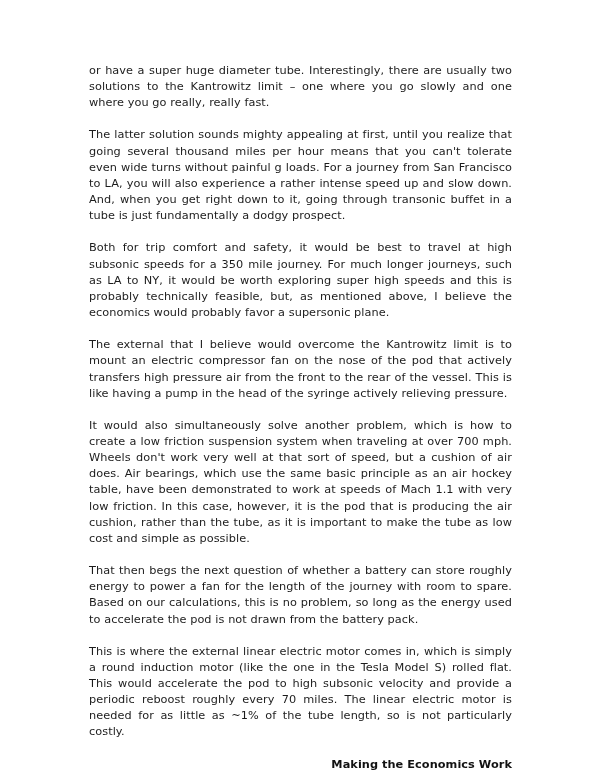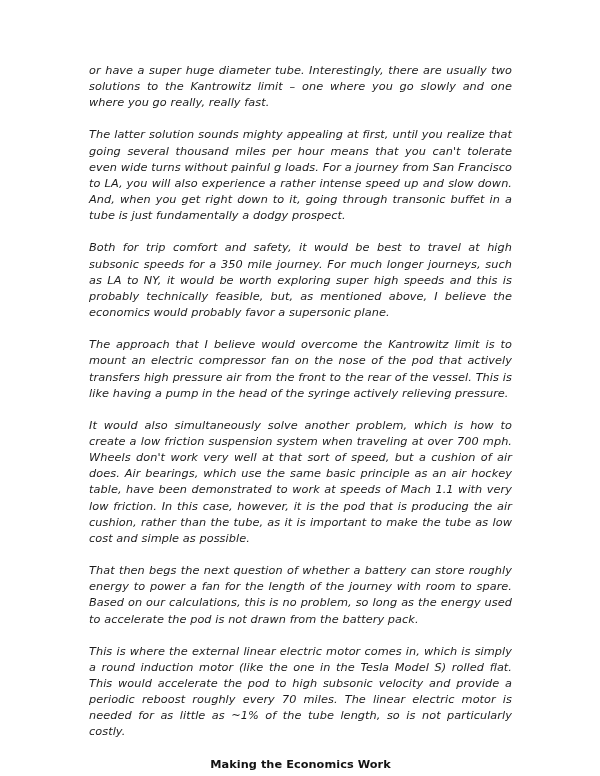--- a/index.html
+++ b/index.html
@@ -35,44 +35,43 @@
   .para {
     margin: 0 0 16px 0;
     font-size: 11.3px;
     line-height: 16.15px;
     text-align: justify;
     text-justify: inter-word;
     color: #1c1c1c;
     letter-spacing: 0.005em;
     word-spacing: 0.005em;
     hyphens: none;
-    font-style: italic;
   }
 
   .para:last-child {
     margin-bottom: 0;
   }
 
   .section-heading {
     margin: 0 0 16px 0;
     font-size: 11.3px;
     line-height: 16.15px;
     font-weight: bold;
-    text-align: center;
+    text-align: right;
     color: #121212;
     letter-spacing: 0.005em;
   }
 </style>
 </head>
 <body>
 
 <div class="page">
   <div class="text-column">
       <p class="para">or have a super huge diameter tube. Interestingly, there are usually two solutions to the Kantrowitz limit – one where you go slowly and one where you go really, really fast.</p>
       <p class="para">The latter solution sounds mighty appealing at first, until you realize that going several thousand miles per hour means that you can't tolerate even wide turns without painful g loads. For a journey from San Francisco to LA, you will also experience a rather intense speed up and slow down. And, when you get right down to it, going through transonic buffet in a tube is just fundamentally a dodgy prospect.</p>
       <p class="para">Both for trip comfort and safety, it would be best to travel at high subsonic speeds for a 350 mile journey. For much longer journeys, such as LA to NY, it would be worth exploring super high speeds and this is probably technically feasible, but, as mentioned above, I believe the economics would probably favor a supersonic plane.</p>
-      <p class="para">The approach that I believe would overcome the Kantrowitz limit is to mount an electric compressor fan on the nose of the pod that actively transfers high pressure air from the front to the rear of the vessel. This is like having a pump in the head of the syringe actively relieving pressure.</p>
+      <p class="para">The external that I believe would overcome the Kantrowitz limit is to mount an electric compressor fan on the nose of the pod that actively transfers high pressure air from the front to the rear of the vessel. This is like having a pump in the head of the syringe actively relieving pressure.</p>
       <p class="para">It would also simultaneously solve another problem, which is how to create a low friction suspension system when traveling at over 700 mph. Wheels don't work very well at that sort of speed, but a cushion of air does. Air bearings, which use the same basic principle as an air hockey table, have been demonstrated to work at speeds of Mach 1.1 with very low friction. In this case, however, it is the pod that is producing the air cushion, rather than the tube, as it is important to make the tube as low cost and simple as possible.</p>
       <p class="para">That then begs the next question of whether a battery can store roughly energy to power a fan for the length of the journey with room to spare. Based on our calculations, this is no problem, so long as the energy used to accelerate the pod is not drawn from the battery pack.</p>
       <p class="para">This is where the external linear electric motor comes in, which is simply a round induction motor (like the one in the Tesla Model S) rolled flat. This would accelerate the pod to high subsonic velocity and provide a periodic reboost roughly every 70 miles. The linear electric motor is needed for as little as ~1% of the tube length, so is not particularly costly.</p>
       <p class="section-heading">Making the Economics Work</p>
     </div>
 </div>
 
 </body></html>

